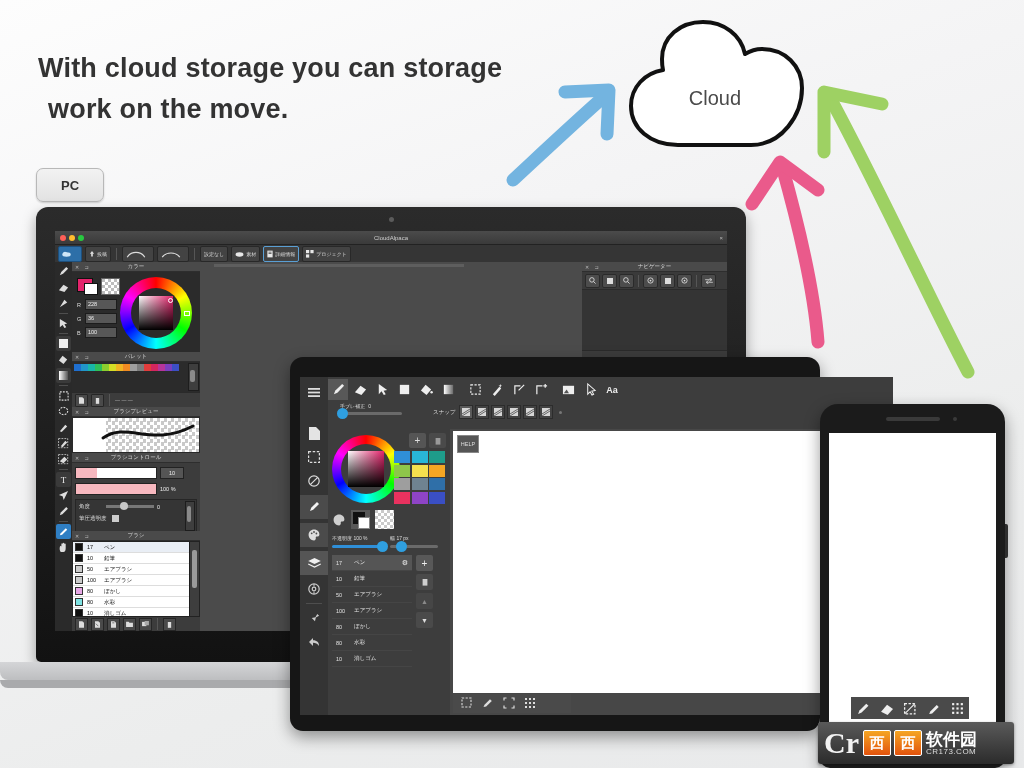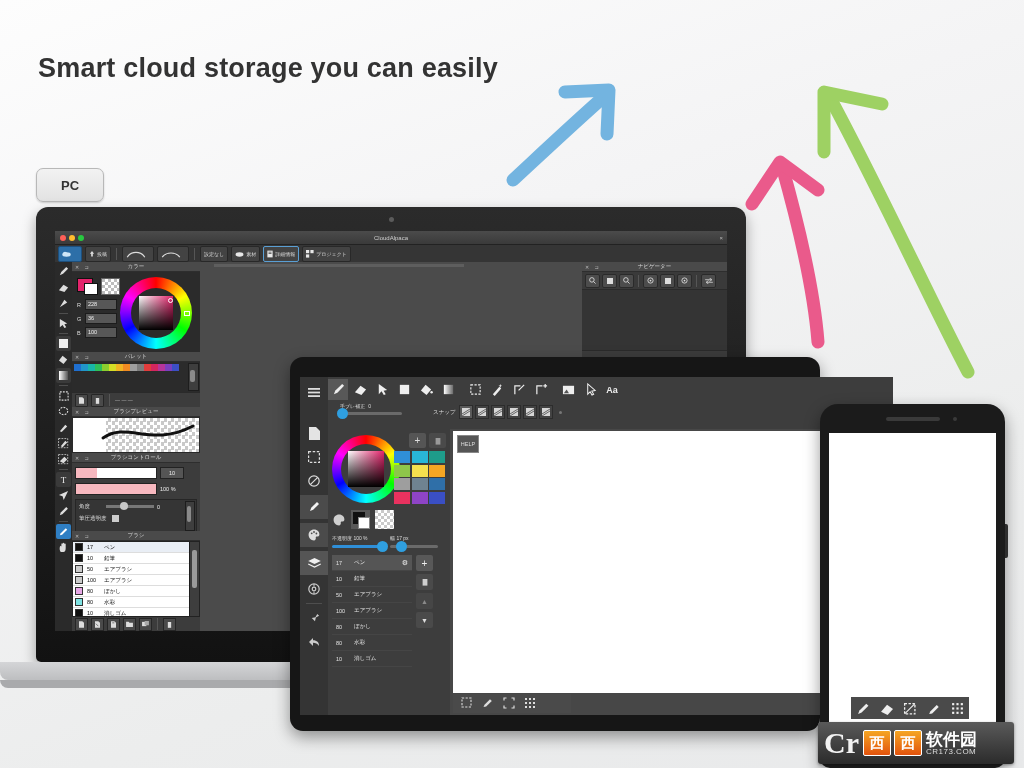--- a/index.html
+++ b/index.html
@@ -116,23 +116,30 @@
   .wm-tx{display:flex;flex-direction:column;line-height:1;}
   .wm-t1{font-size:17px;font-weight:bold;color:#fff;}
   .wm-t2{font-size:8px;color:#ddd;letter-spacing:.5px;}
 </style>
 </head>
 <body>
 
 <div class="stage">
 
   <div class="headline">
-    <span>Smart cloud storage you can easily</span>
+    <span>With cloud storage you can storage</span>
+    <span class="l2">work on the move.</span>
   </div>
 
+  <div class="cloud-wrap">
+    <svg width="190" height="132" viewBox="0 0 190 132">
+      <path d="M58 127 C30 127 11 110 11 88 C11 69 25 55 43 52 C42 48 42 44 42 41 C42 19 60 4 83 4 C104 4 121 17 125 36 C130 33 136 31 142 31 C165 31 182 48 182 70 C182 97 162 127 131 127 Z" fill="#ffffff" stroke="#111111" stroke-width="4" stroke-linejoin="round"></path>
+    </svg>
+    <div class="cloud-label">Cloud</div>
+  </div>
 
   <div class="arrow" id="arrow-blue">
     <svg width="130" height="110" viewBox="0 0 130 110">
       <g fill="none" stroke="#73b4e0" stroke-width="13" stroke-linecap="round" stroke-linejoin="round">
         <path d="M18 100 C45 75 80 42 112 14"></path>
         <path d="M70 12 L114 10 L112 54"></path>
       </g>
     </svg>
   </div>
 

